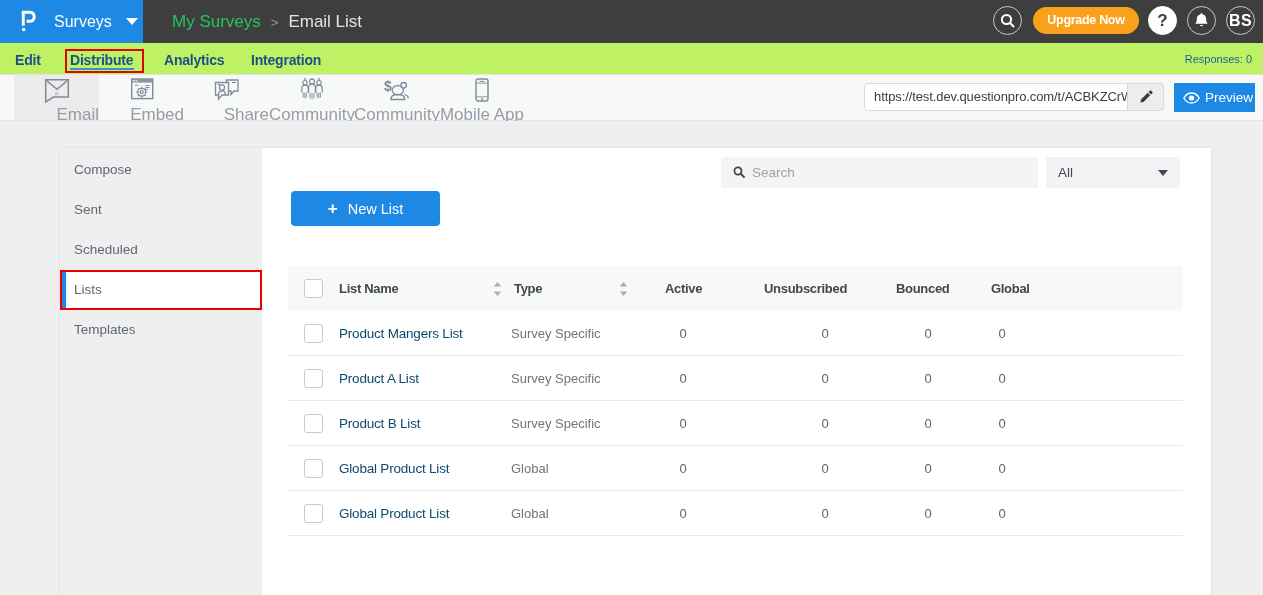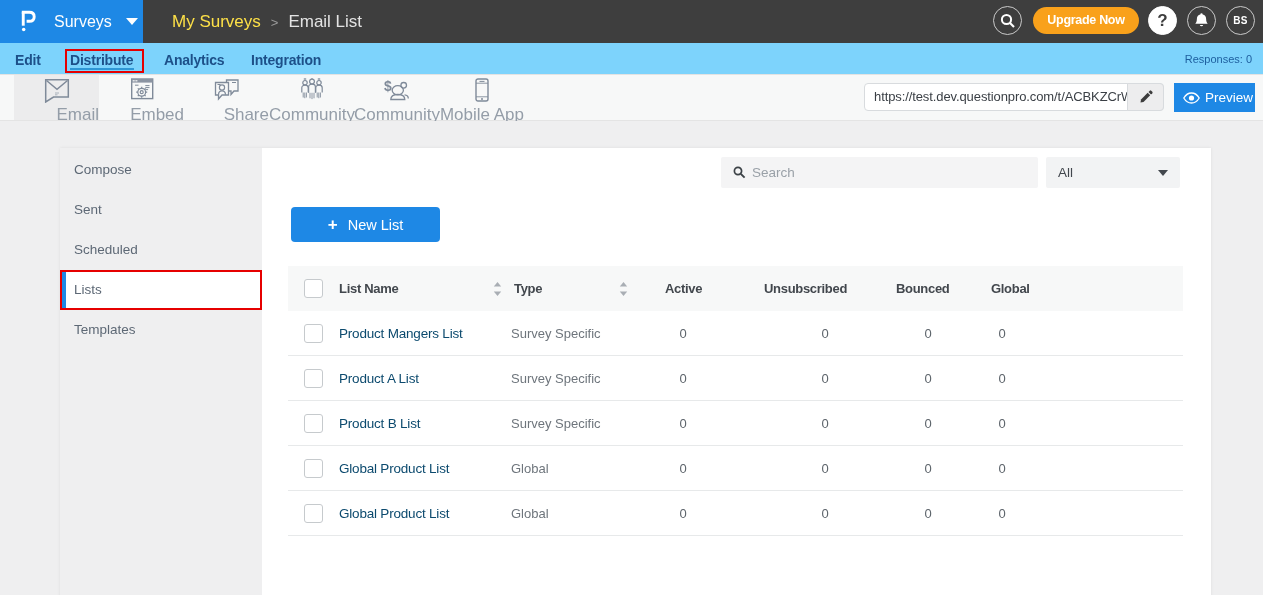--- a/index.html
+++ b/index.html
@@ -5,31 +5,31 @@
 * { margin:0; padding:0; box-sizing:border-box; }
 html,body { width:1263px; height:595px; overflow:hidden; font-family:"Liberation Sans", sans-serif; background:#efefef; }
 
 
 #topbar { position:absolute; left:0; top:0; width:1263px; height:43px; background:#3e3e3e; }
 #logo { position:absolute; left:0; top:0; width:143px; height:43px; background:#1e88e5; }
 #logo svg { position:absolute; left:20px; top:9px; }
 #surveys { position:absolute; left:54px; top:0; height:43px; line-height:43px; color:#fdfdfd; font-size:16px; }
 #logocaret { position:absolute; left:126px; top:18px; width:0; height:0; border-left:6px solid transparent; border-right:6px solid transparent; border-top:7px solid #fff; }
 #crumb { position:absolute; left:172px; top:0; height:43px; line-height:44px; font-size:17px; color:#e3e3e3; }
-#crumb .ms { color:#fde047; }
+#crumb .ms { color:#22c55e; }
 #crumb .sep { color:#9b9b9b; font-size:13px; padding:0 10px; font-family:"Liberation Sans"; }
 .ticon { position:absolute; top:6px; width:29px; height:29px; border:1px solid #c9c9c9; border-radius:50%; }
 #tsearch { left:993px; }
 #upgrade { position:absolute; left:1033px; top:7px; width:106px; height:27px; background:#f9a11b; border-radius:14px; color:#fff; font-size:12.5px; font-weight:bold; text-align:center; line-height:27px; letter-spacing:-.3px; }
 #qmark { left:1148px; background:#fff; border-color:#fff; color:#3e3e3e; font-weight:bold; font-size:17px; text-align:center; line-height:28px; }
 #bell { left:1187px; }
-#bs { left:1226px; color:#fff; font-weight:bold; font-size:10px; text-align:center; line-height:28px; letter-spacing:.3px; }
-
-
-#tabs { position:absolute; left:0; top:43px; width:1263px; height:32px; background:#7dd3fc; border-bottom:1px solid #e3e3e3;padding-left:17px; }
+#bs { left:1226px; color:#fff; font-weight:bold; font-size:16px; text-align:center; line-height:28px; letter-spacing:.3px; }
+
+
+#tabs { position:absolute; left:0; top:43px; width:1263px; height:32px; background:#bef264; border-bottom:1px solid #e3e3e3;padding-left:17px; }
 .tab { position:absolute; top:0; height:31px; line-height:34px; color:#1d5089; font-size:14px; font-weight:bold; letter-spacing:-.2px; }
 #redbox { position:absolute; left:65px; top:6px; width:79px; height:24px; border:2px solid #e60000; }
 #dist-underline { position:absolute; left:70px; top:24.5px; width:64px; height:2px; background:#2e96d5; }
 #responses { position:absolute; right:11px; top:0; height:31px; line-height:32px; color:#1d5e9e; font-size:11px; }
 
 
 #toolbar { position:absolute; left:0; top:75px; width:1263px; height:46px; background:#f7f8f8; border-bottom:1px solid #e4e4e4; }
 .tbtn { position:absolute; top:0; width:85px; height:45px; text-align:center; }
 .tbtn .lbl { position:absolute; top:30px; width:100%; text-align:right; font-size:17px; color:#949da8; }
 .tbtn svg { position:absolute; top:3px; left:0; right:0; margin:auto; }
@@ -49,21 +49,21 @@
 #s-lists .bluebar { position:absolute; left:0; top:0; width:4px; height:36px; background:#1e88e5; }
 #s-lists .litxt { margin-left:-2px; }
 
 
 #content { position:absolute; left:202px; top:0; width:949px; height:460px; background:#fff; }
 
 #searchbox { position:absolute; left:459px; top:9px; width:317px; height:31px; background:#f4f4f5; border-radius:2px; color:#9aa1a8; font-size:13.5px; line-height:31px; }
 #searchbox span { position:absolute; left:31px; }
 #allbox { position:absolute; left:784px; top:9px; width:134px; height:31px; background:#f2f3f4; border-radius:2px; color:#42474d; font-size:13.5px; line-height:31px; padding-left:12px; }
 #allbox .caret { position:absolute; right:12px; top:13px; width:0; height:0; border-left:5px solid transparent; border-right:5px solid transparent; border-top:6px solid #42474d; }
-#newlist { position:absolute; left:29px; top:43px; width:149px; height:35px; background:#1e88e5; border-radius:4px; color:#fff; font-size:14.5px; text-align:center; line-height:35px;margin-top:16px; }
+#newlist { position:absolute; left:29px; top:43px; width:149px; height:35px; background:#1e88e5; border-radius:4px; color:#fff; font-size:14.5px; text-align:center; line-height:35px; }
 #newlist .plus { font-size:17px; font-weight:bold; margin-right:10px; }
 
 
 #thead { position:absolute; left:26px; top:118px; width:895px; height:45px; background:#f7f8f8; }
 .trow { position:absolute; left:26px; width:895px; height:45px; border-bottom:1px solid #e7e9ea; background:#fff; }
 .cb { position:absolute; left:16px; top:13px; width:19px; height:19px; border:1px solid #c6cacd; border-radius:3px; background:#fff; }
 .hl { position:absolute; top:0; height:45px; line-height:45px; font-size:13px; font-weight:bold; color:#42474d; letter-spacing:-.3px; }
 .sorticon { position:absolute; top:16px; width:9px; height:14px; }
 .link { position:absolute; top:0; height:45px; line-height:45px; font-size:13.5px; color:#0c4a6e; letter-spacing:-.2px; }
 .typ { position:absolute; left:223px; top:0; height:45px; line-height:45px; font-size:13px; color:#6e757c; }

